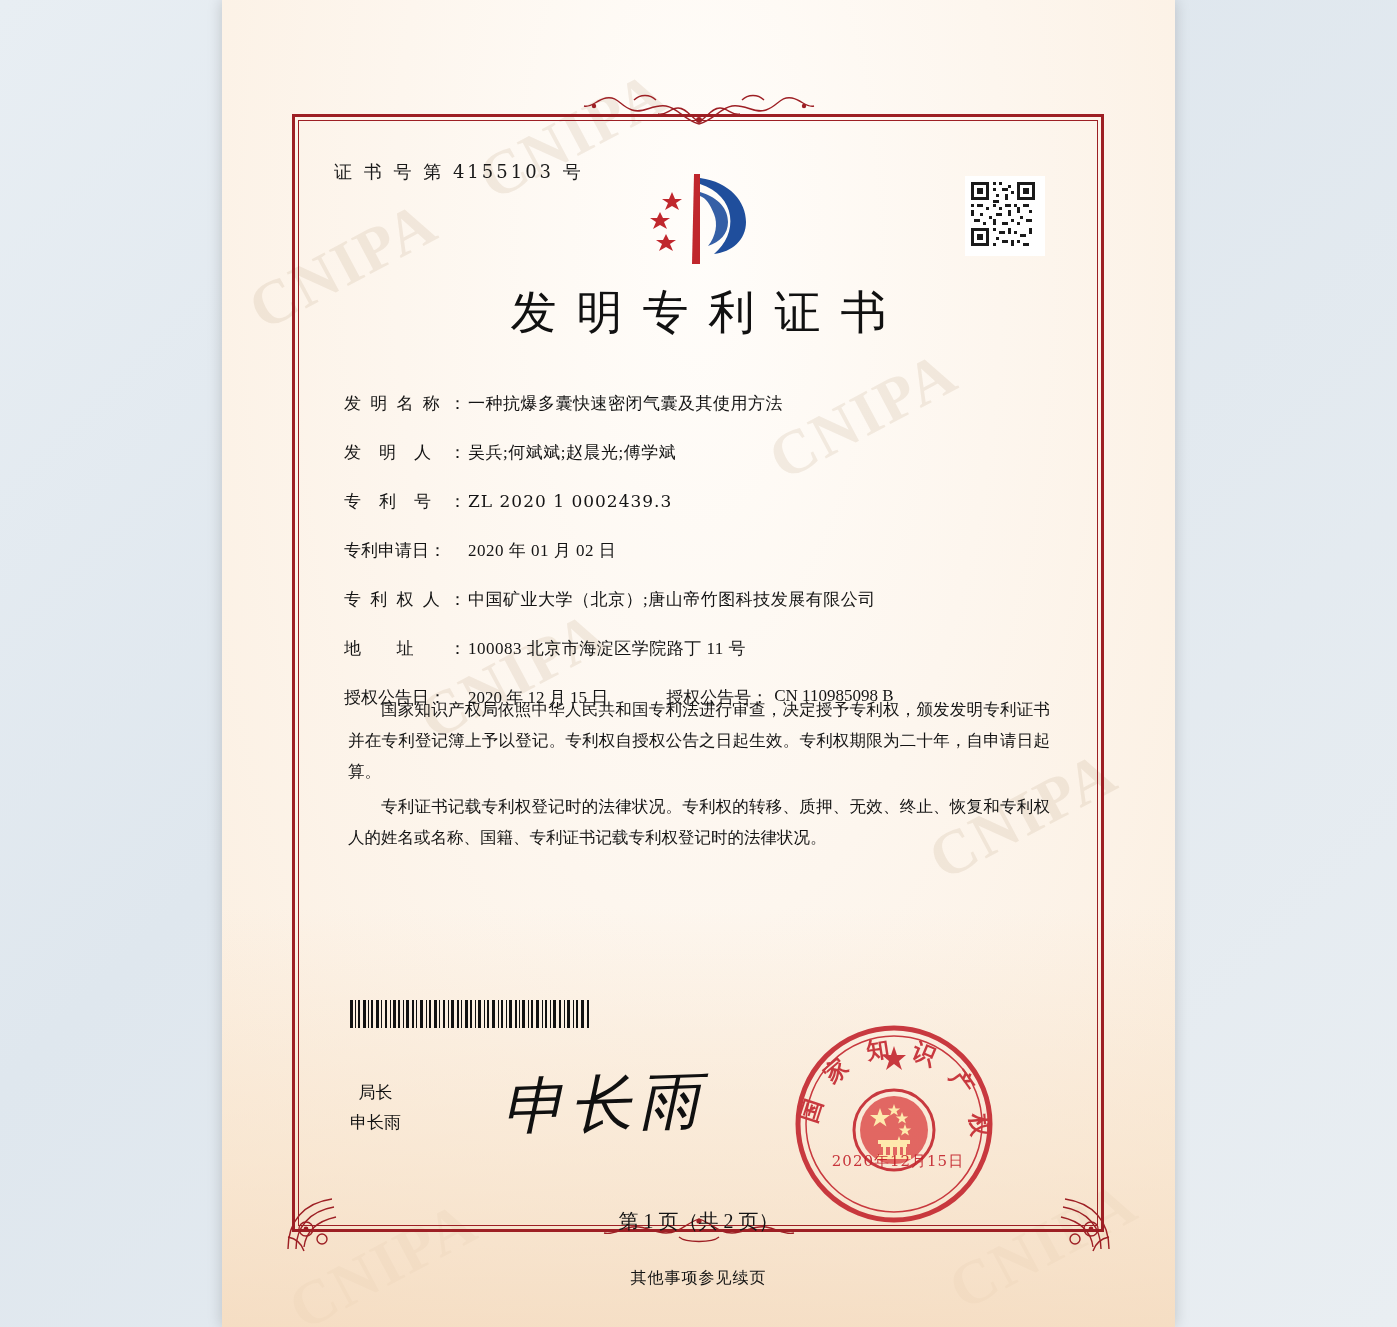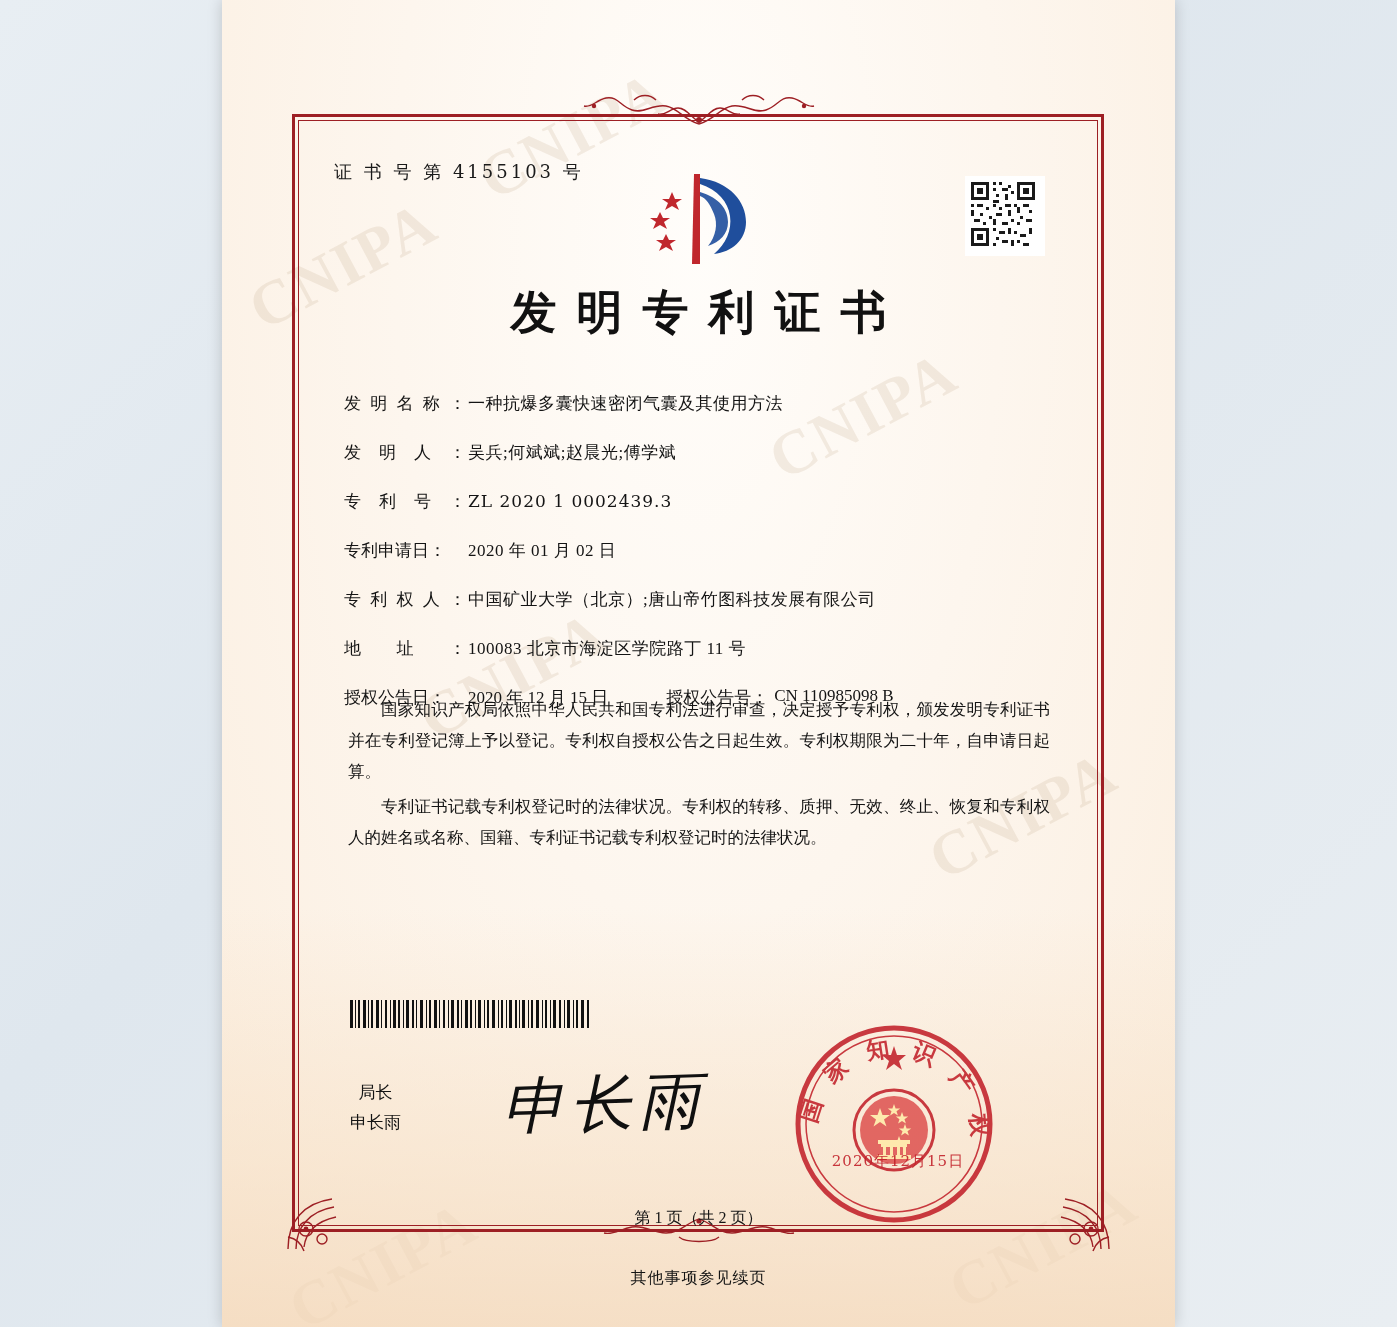--- a/index.html
+++ b/index.html
@@ -129,21 +129,21 @@
     padding: 2px;
   }
   .qr svg { display: block; }
 
   .title {
     position: absolute;
     left: 0; right: 0;
     top: 282px;
     text-align: center;
     font-size: 46px;
-    font-weight: bold;
+    font-weight: normal;
     letter-spacing: 20px;
     text-indent: 20px;
     color: #111;
     font-family: "DejaVu Serif", "Liberation Serif", serif;
   }
 
   .fields {
     position: absolute;
     left: 122px;
     top: 392px;
@@ -243,21 +243,21 @@
     letter-spacing: 1px;
     opacity: 0.9;
     font-family: "DejaVu Serif", serif;
   }
 
   .page-no {
     position: absolute;
     left: 0; right: 0;
     top: 1208px;
     text-align: center;
-    font-size: 16px;
+    font-size: 20px;
     color: #141414;
   }
 
   .footnote {
     position: absolute;
     left: 0; right: 0;
     top: 1268px;
     text-align: center;
     font-size: 16px;
     color: #141414;

